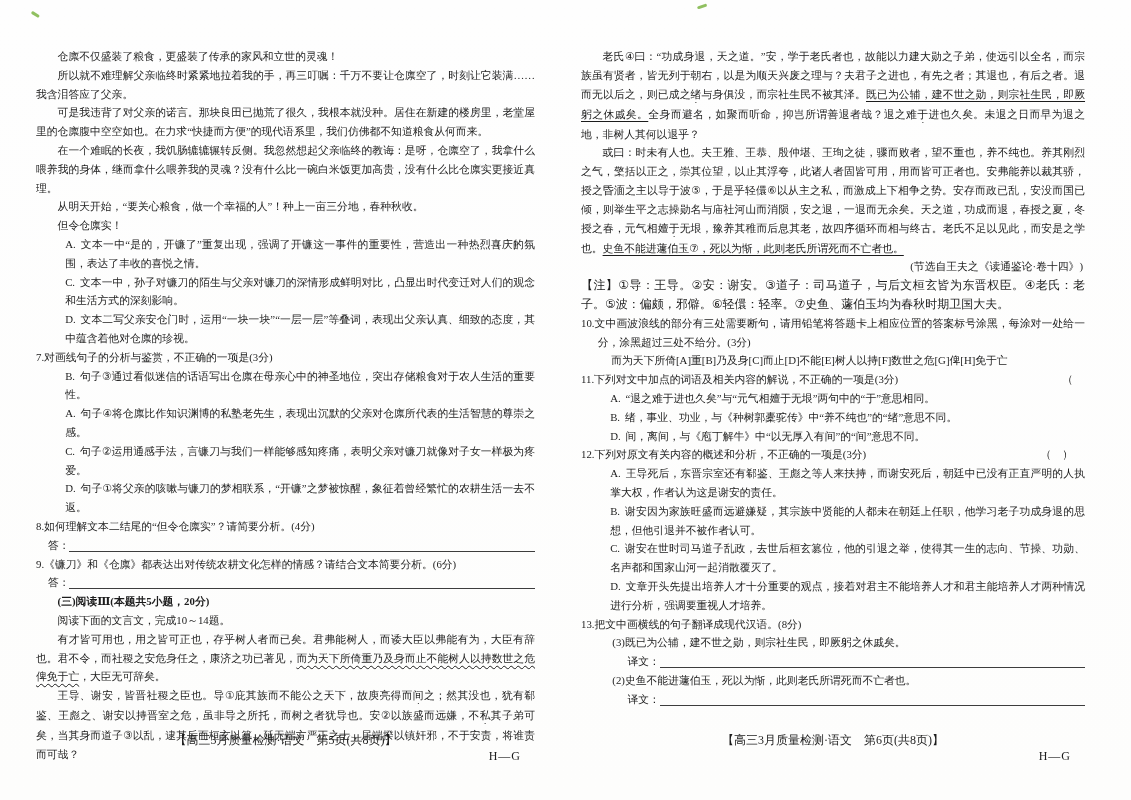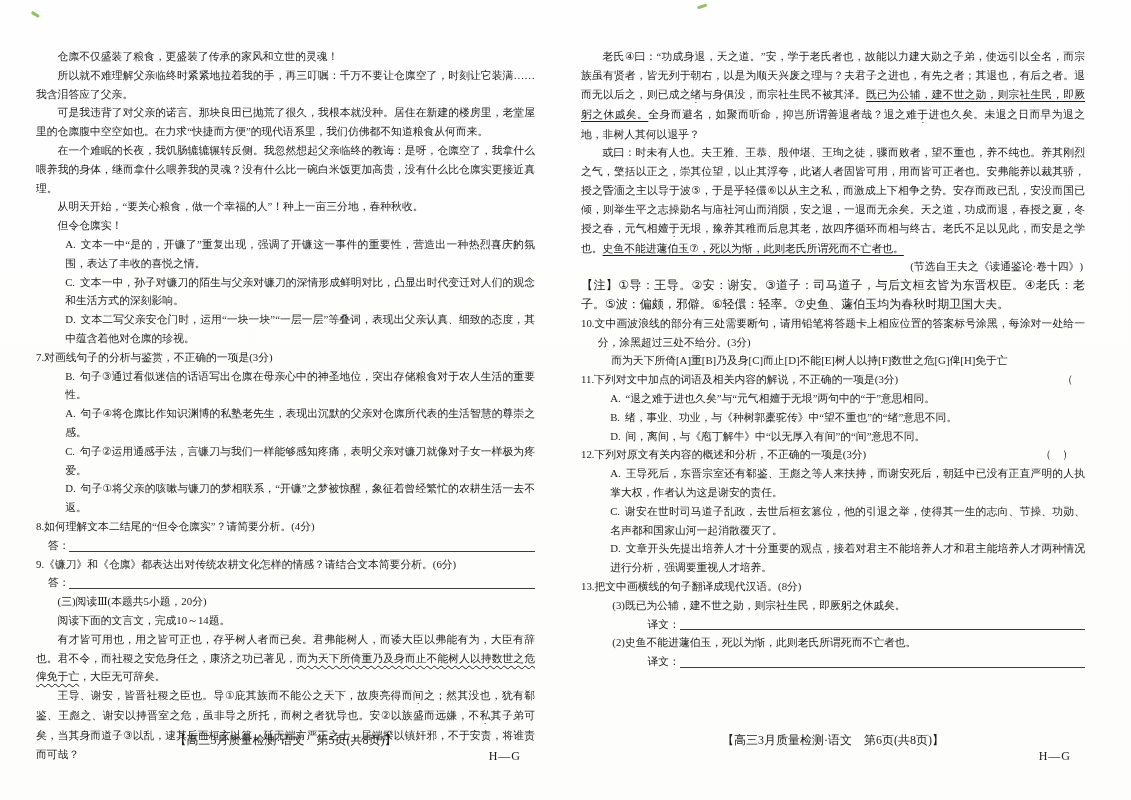--- a/index.html
+++ b/index.html
@@ -31,21 +31,21 @@
 
   .q { position: relative; padding-left: 1.55em; text-indent: -1.55em; }
   .q .bracket { position: absolute; right: 12px; top: 0; text-indent: 0; }
   .opt { padding-left: 2.7em; }
   .opt .lab { margin-right: 0.45em; }
 
   .ansrow { display: flex; align-items: flex-end; padding-left: 1.1em; }
   .ansrow .lab { white-space: nowrap; }
   .rule { flex: 1; border-bottom: 1px solid #3d3d3d; transform: translateY(-3px); }
 
-  .section-head { padding-left: 2em; }
+  .section-head { padding-left: 2em; font-weight: bold; }
   .instr { padding-left: 2em; }
 
   .wavy {
     text-decoration: underline;
     text-decoration-style: wavy;
     text-decoration-thickness: 1px;
     text-underline-offset: 3px;
   }
   .uline {
     text-decoration: underline;
@@ -58,21 +58,21 @@
     -webkit-text-emphasis-position: under right;
     text-emphasis-position: under right;
   }
 
   .source { text-align: right; padding-right: 2px; }
   .note { font-size: 12px; }
 
   .segline { padding-left: 2.8em; }
   .sub { padding-left: 2.9em; }
   .transrow { display: flex; align-items: flex-end; padding-left: 4.3em; }
-  .transrow .lab { white-space: nowrap; margin-left: 20px; }
+  .transrow .lab { white-space: nowrap; }
 
   .footer {
     position: absolute;
     bottom: 52px;
     font-size: 12px;
     line-height: 16px;
   }
   .footer.fleft  { left: 36px;  width: 499px; }
   .footer.fright { left: 581px; width: 504px; }
   .footer .ftext { display: block; text-align: center; }
@@ -152,28 +152,29 @@
     <div class="note">【注】①导：王导。②安：谢安。③道子：司马道子，与后文桓玄皆为东晋权臣。④老氏：老子。⑤波：偏颇，邪僻。⑥轻儇：轻率。⑦史鱼、蘧伯玉均为春秋时期卫国大夫。</div>
 
     <div class="q"><span>10.文中画波浪线的部分有三处需要断句，请用铅笔将答题卡上相应位置的答案标号涂黑，每涂对一处给一分，涂黑超过三处不给分。(3分)</span></div>
     <div class="segline">而为天下所倚[A]重[B]乃及身[C]而止[D]不能[E]树人以持[F]数世之危[G]俾[H]免于亡</div>
 
     <div class="q">
       <span>11.下列对文中加点的词语及相关内容的解说，不正确的一项是(3分)</span>
       <span class="bracket">（</span>
     </div>
     <div class="opt"><span class="lab">A.</span><span>“退之难于进也久矣”与“元气相嬗于无垠”两句中的“于”意思相同。</span></div>
-    <div class="opt"><span class="lab">B.</span><span>绪，事业、功业，与《种树郭橐驼传》中“望不重也”的“绪”意思不同。</span></div>
+    <div class="opt"><span class="lab">B.</span><span>绪，事业、功业，与《种树郭橐驼传》中“养不纯也”的“绪”意思不同。</span></div>
     <div class="opt"><span class="lab">D.</span><span>间，离间，与《庖丁解牛》中“以无厚入有间”的“间”意思不同。</span></div>
 
     <div class="q">
       <span>12.下列对原文有关内容的概述和分析，不正确的一项是(3分)</span>
       <span class="bracket">（　）</span>
     </div>
     <div class="opt"><span class="lab">A.</span><span>王导死后，东晋宗室还有郗鉴、王彪之等人来扶持，而谢安死后，朝廷中已没有正直严明的人执掌大权，作者认为这是谢安的责任。</span></div>
+    <div class="opt"><span class="lab">B.</span><span>谢安因为家族旺盛而远避嫌疑，其宗族中贤能的人都未在朝廷上任职，他学习老子功成身退的思想，但他引退并不被作者认可。</span></div>
     <div class="opt"><span class="lab">C.</span><span>谢安在世时司马道子乱政，去世后桓玄篡位，他的引退之举，使得其一生的志向、节操、功勋、名声都和国家山河一起消散覆灭了。</span></div>
     <div class="opt"><span class="lab">D.</span><span>文章开头先提出培养人才十分重要的观点，接着对君主不能培养人才和君主能培养人才两种情况进行分析，强调要重视人才培养。</span></div>
 
     <div class="q"><span>13.把文中画横线的句子翻译成现代汉语。(8分)</span></div>
     <div class="sub">(3)既已为公辅，建不世之勋，则宗社生民，即厥躬之休戚矣。</div>
     <div class="transrow">
       <span class="lab">译文：</span>
       <span class="rule"></span>
     </div>
     <div class="sub">(2)史鱼不能进蘧伯玉，死以为惭，此则老氏所谓死而不亡者也。</div>

